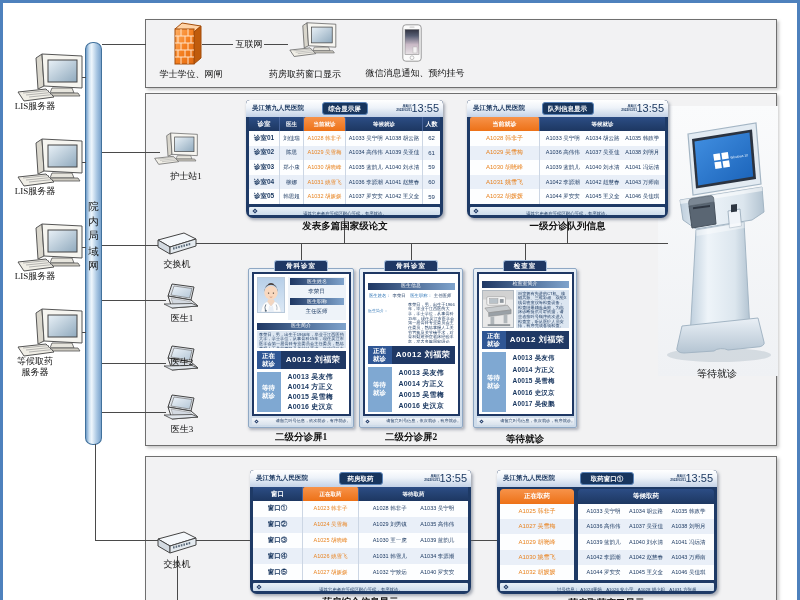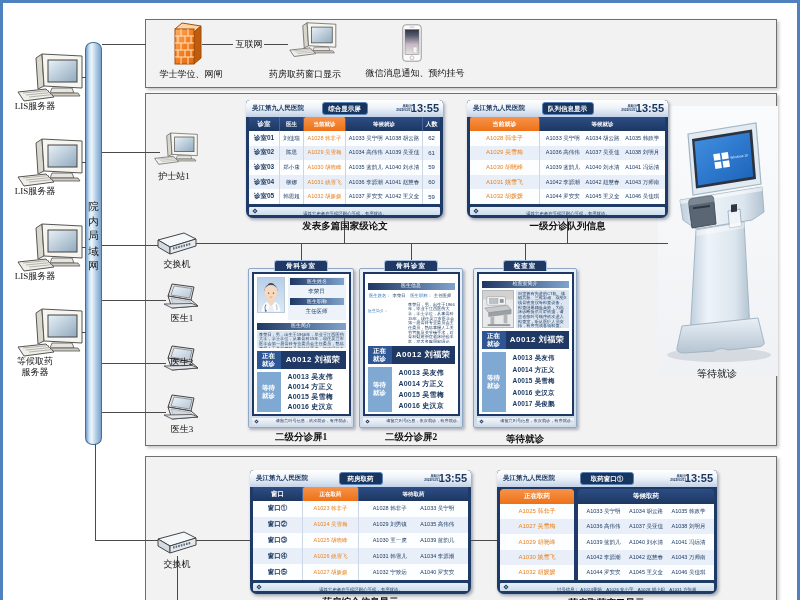--- a/index.html
+++ b/index.html
@@ -19,21 +19,21 @@
 .kwin { position:absolute; left:730px; top:156px; font-size:6px; color:#e8f2fd; transform:rotate(-8deg) scale(.55); transform-origin:left top; z-index:4; white-space:nowrap; }
 .kioskbg { position:absolute; left:658px; top:106px; width:120px; height:270px; background:linear-gradient(180deg,#fafbfc,#eff1f4); z-index:1; }
 
 
 .panel { position:absolute; background:#1E3A66; border-radius:4px 4px 7px 7px; box-shadow:1.5px 2px 3px rgba(90,100,120,.5); overflow:hidden; z-index:5; display:flex; flex-direction:column; }
 .ph { height:17px; flex:0 0 17px; background:linear-gradient(180deg,#ffffff 0%,#eef3f9 45%,#c3d2e7 100%); display:flex; align-items:center; position:relative; border-radius:4px 4px 0 0; }
 .ph-hosp { font-size:6.5px; font-weight:bold; color:#17355E; margin-left:6px; }
 .ph-badge { position:absolute; left:50%; transform:translateX(-50%); top:2px; height:13px; line-height:11px; background:#17355E; color:#fff; font-size:6.5px; font-weight:bold; text-align:center; border-radius:3px; border:1px solid #5b84b8; }
 .ph-right { position:absolute; right:3px; top:0; height:17px; width:70px; }
 .ph-date { position:absolute; right:28px; top:4.5px; width:60px; text-align:right; font-size:8px; line-height:8.5px; transform:scale(.4); transform-origin:right top; color:#17355E; font-weight:bold; white-space:nowrap; }
-.ph-time { position:absolute; right:1px; top:2px; font-size:11px; font-weight:bold; color:#17355E; }
+.ph-time { position:absolute; right:1px; top:2px; font-size:11px; font-weight:normal; color:#17355E; }
 .ptable { flex:1; margin:0 3px; display:flex; flex-direction:column; }
 .chead { display:flex; height:14px; flex:0 0 14px; background:linear-gradient(180deg,#2c4d85,#1d3761); align-items:stretch; }
 .th { color:#fff !important; font-size:6.5px; font-weight:bold; display:flex; align-items:center; justify-content:center; }
 .th-orange { background:linear-gradient(180deg,#f7934a,#ed7117); border-radius:2px 2px 0 0; }
 .crow,.qrow,.prow { display:flex; flex:1; background:#fdfeff; align-items:stretch; }
 .crow.alt,.qrow.alt,.prow.alt { background:#e9eff8; }
 .crow span,.qrow span,.prow span,.d-waitrow span { white-space:nowrap; }
 
 
 .c-room { width:31px; font-size:6.5px; font-weight:bold; color:#17355E; display:flex; align-items:center; justify-content:center; border-right:1px solid #ccd6e4; }
@@ -267,21 +267,21 @@
 <circle cx="10" cy="33.7" r="1.9" fill="none" stroke="#b5b5b5" stroke-width="0.8"></circle>
 <rect x="11" y="23" width="4" height="6" fill="#f4f2f3" stroke="#aaa" stroke-width="0.4"></rect>
 </svg>
   </div>
 <div class="lbl" style="left:355px;top:68px;width:120px">微信消息通知、预约挂号</div>
 <div class="icon" style="left:152px;top:130px;width:52px;height:38px">
     <svg width="52" height="38">
       <use href="#sym-pc"></use>
     </svg>
   </div>
-<div class="lbl" style="left:144px;top:171px;width:60px">护士站1</div>
+<div class="lbl" style="left:156px;top:171px;width:60px">护士站1</div>
 <div class="icon" style="left:156px;top:231px;width:42px;height:26px">
     <svg width="42" height="26">
       <use href="#sym-switch"></use>
     </svg>
   </div>
 <div class="lbl" style="left:147px;top:259px;width:60px">交换机</div>
 <div class="icon" style="left:162px;top:281px;width:38px;height:30px">
     <svg width="38" height="30">
       <use href="#sym-laptop"></use>
     </svg>

